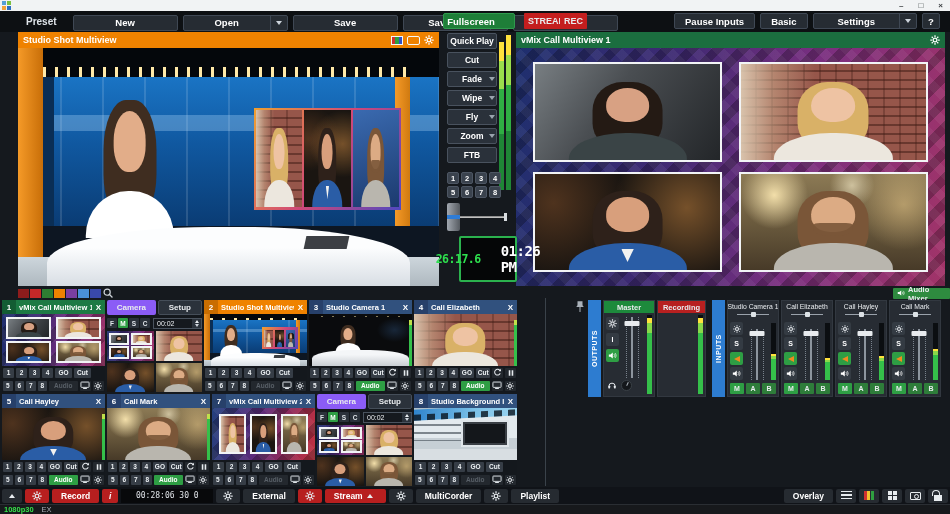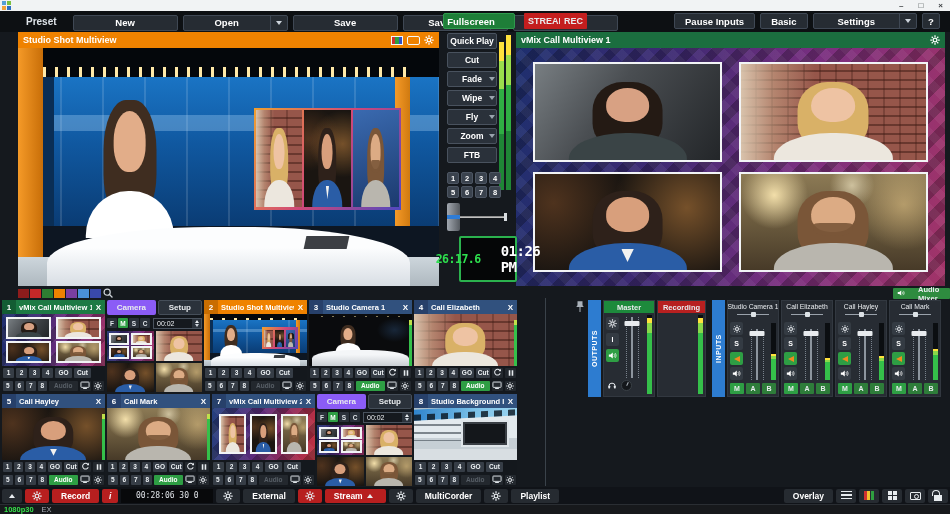--- a/index.html
+++ b/index.html
@@ -64,21 +64,21 @@
   #clock { position:absolute; left:6px; top:203px; width:58px; height:46px; background:#050607; border:2px solid #2bb24e; border-radius:2px;
            display:flex; flex-direction:row; align-items:center; justify-content:center; gap:20px; font-family:"DejaVu Sans Mono", monospace;margin-left:12px; }
   #clock-timecode { color:#2ee04e; font-size:11.5px; font-weight:bold; letter-spacing:-.5px; }
   #clock-time { color:#fff; font-size:14px; font-weight:bold; letter-spacing:-.5px; }
 
   
   #palette { position:absolute; left:18px; top:289px; height:9px; display:flex; gap:1px; }
   .swatch { width:11px; height:9px; }
   #search-btn { position:absolute; left:100px; top:287px; width:15px; height:12px; display:flex; align-items:center; justify-content:center; }
   #mixer-header-btn { position:absolute; left:893px; top:288px; height:11px; background:#2e8b3f; border-radius:1px;
-                      display:flex; align-items:center; gap:13px; font-size:7.5px; font-weight:bold; padding:0 4px; }
+                      display:flex; align-items:center; gap:3px; font-size:7.5px; font-weight:bold; padding:0 4px; }
 
   .inputs-row { position:absolute; left:2px; display:flex; gap:2px; }
   #row1 { top:300px; } #row2 { top:394px; }
   .input-cell { width:103px; height:92px; display:flex; flex-direction:column; background:#14181d; }
   .in-title { height:14px; display:flex; align-items:stretch; font-size:8px; font-weight:bold; color:#fff; }
   .in-title.green { background:#1d7a44; } .in-title.green .in-num { background:#135c33; }
   .in-title.orange { background:#ef8200; } .in-title.orange .in-num { background:#c96d00; }
   .in-title.blue { background:#31517e; } .in-title.blue .in-num { background:#27406a; }
   .in-num { width:14px; display:flex; align-items:center; justify-content:center; }
   .in-name { flex:1; display:flex; align-items:center; padding-left:3px; white-space:nowrap; overflow:hidden; font-size:7.5px; }

